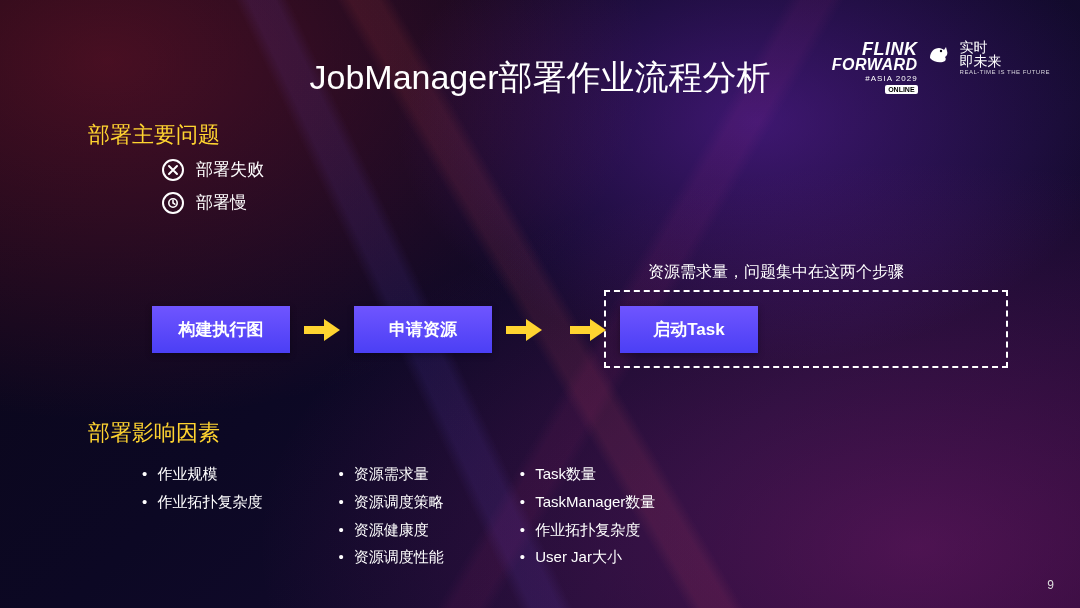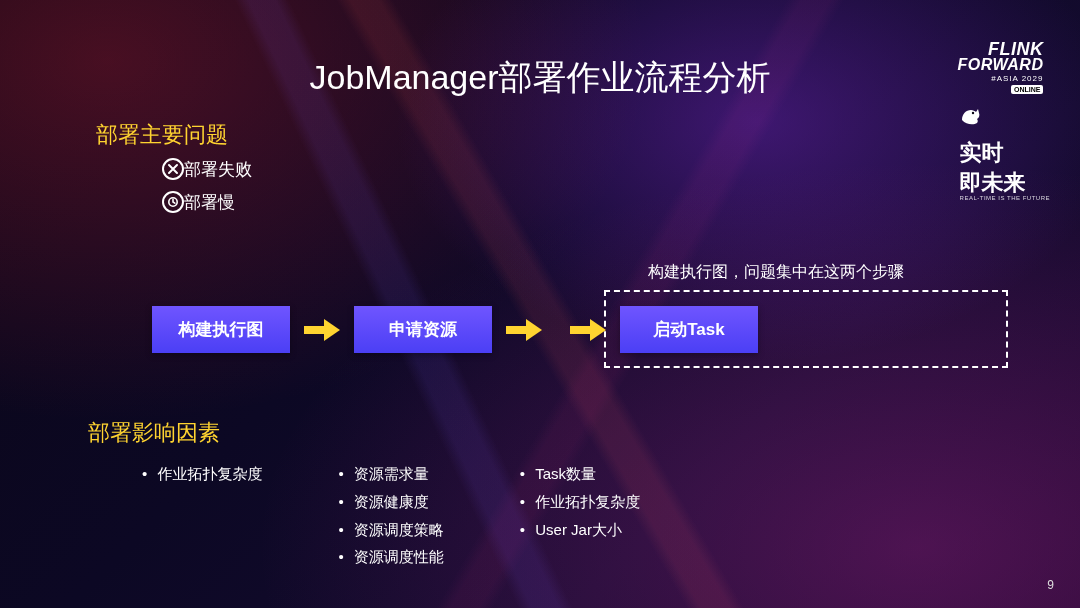--- a/index.html
+++ b/index.html
@@ -21,45 +21,45 @@
       linear-gradient(65deg, transparent 0 38%, rgba(110,80,255,0.10) 39% 41%, transparent 42% 100%),
       linear-gradient(120deg, transparent 0 55%, rgba(255,40,120,0.06) 56% 58%, transparent 59% 100%);
     mix-blend-mode: screen;
   }
   .title {
     position: absolute; top: 55px; left: 0; width: 100%;
     text-align: center; font-size: 34px; font-weight: 400; color: #fff;
   }
   .header-logo {
     position: absolute; top: 40px; right: 30px;
-    display: flex; align-items: flex-start; gap: 8px; color: #fff; flex-direction: column;
+    display: flex; align-items: flex-start; gap: 8px; color: #fff;
   }
   .logo-left { display: flex; flex-direction: column; align-items: flex-end; line-height: 1; }
   .logo-flink { font-size: 18px; font-weight: 800; font-style: italic; letter-spacing: 0.5px; }
   .logo-forward { font-size: 16px; font-weight: 800; font-style: italic; letter-spacing: 0.5px; margin-top: -1px; }
   .logo-asia { font-size: 8px; letter-spacing: 1px; margin-top: 2px; }
   .logo-online { font-size: 7px; background:#fff; color:#000; padding:1px 3px; border-radius:2px; font-weight:700; margin-top:2px; }
   .logo-squirrel { width: 24px; height: 24px; }
   .logo-cn { display:flex; flex-direction:column; line-height:1; margin-left:2px; }
-  .logo-cn .big { font-size: 22px; font-weight: 700; margin-top: 8px; }
+  .logo-cn .big { font-size: 14px; font-weight: 400; }
   .logo-cn .tiny { font-size: 6px; letter-spacing: 0.5px; margin-top:1px; opacity: .8; }
 
   .section-h {
     position: absolute; left: 88px;
     font-size: 22px; color: #ffd430; font-weight: 500;
   }
-  .sec1 { top: 120px; margin-left: 8px; }
+  .sec1 { top: 120px; }
   .sec2 { top: 248px; }
   .sec3 { top: 418px; }
 
   .issues {
     position: absolute; left: 162px; top: 158px;
     display: flex; flex-direction: column; gap: 10px;
   }
-  .issue-row { display: flex; }
+  .issue-row { display: flex; align-items: center; gap: 12px; }
   .icon-circle {
     width: 22px; height: 22px; border-radius: 50%; border: 2px solid #fff;
     display: flex; align-items: center; justify-content: center; flex: none;
   }
   .icon-circle svg { width: 12px; height: 12px; }
   .issue-text { font-size: 17px; color: #fff; }
 
   .flow-note {
     position: absolute; left: 648px; top: 262px;
     font-size: 16px; color: #fff;
@@ -137,21 +137,21 @@
       <span class="icon-circle">
         <svg viewBox="0 0 12 12">
             <circle cx="6" cy="6" r="4.2" fill="none" stroke="#fff" stroke-width="1.6"></circle>
             <path d="M6 3.2V6l1.8 1.2" stroke="#fff" stroke-width="1.6" fill="none" stroke-linecap="round"></path>
           </svg>
       </span>
       <span class="issue-text">部署慢</span>
     </div>
   </div>
 
-  <div class="flow-note">构建执行图，问题集中在这两个步骤</div>
+  <div class="flow-note">资源需求量，问题集中在这两个步骤</div>
 
   <div class="flow-box"></div>
 
   <div class="flow">
     <div class="step">构建执行图</div>
     <div class="arrow">
       <svg viewBox="0 0 40 26">
           <path d="M2 13h22" stroke="#ffd430" stroke-width="8"></path>
           <path d="M22 2l16 11-16 11z" fill="#ffd430"></path>
         </svg>
@@ -169,34 +169,36 @@
           <path d="M22 2l16 11-16 11z" fill="#ffd430"></path>
         </svg>
     </div>
     <div class="step">启动Task</div>
   </div>
 
   <div class="section-h sec3">部署影响因素</div>
   <div class="factors">
     <div class="fcol">
         <ul>
+      <li>作业规模</li>
       <li>作业拓扑复杂度</li>
     </ul>
       </div>
     <div class="fcol">
         <ul>
       <li>资源需求量</li>
+      <li>资源调度策略</li>
       <li>资源健康度</li>
-      <li>资源调度策略</li>
       <li>资源调度性能</li>
     </ul>
       </div>
     <div class="fcol">
         <ul>
       <li>Task数量</li>
+      <li>TaskManager数量</li>
       <li>作业拓扑复杂度</li>
       <li>User Jar大小</li>
     </ul>
       </div>
   </div>
 
   <div class="page-num">9</div>
 </div>
 
 </body></html>

